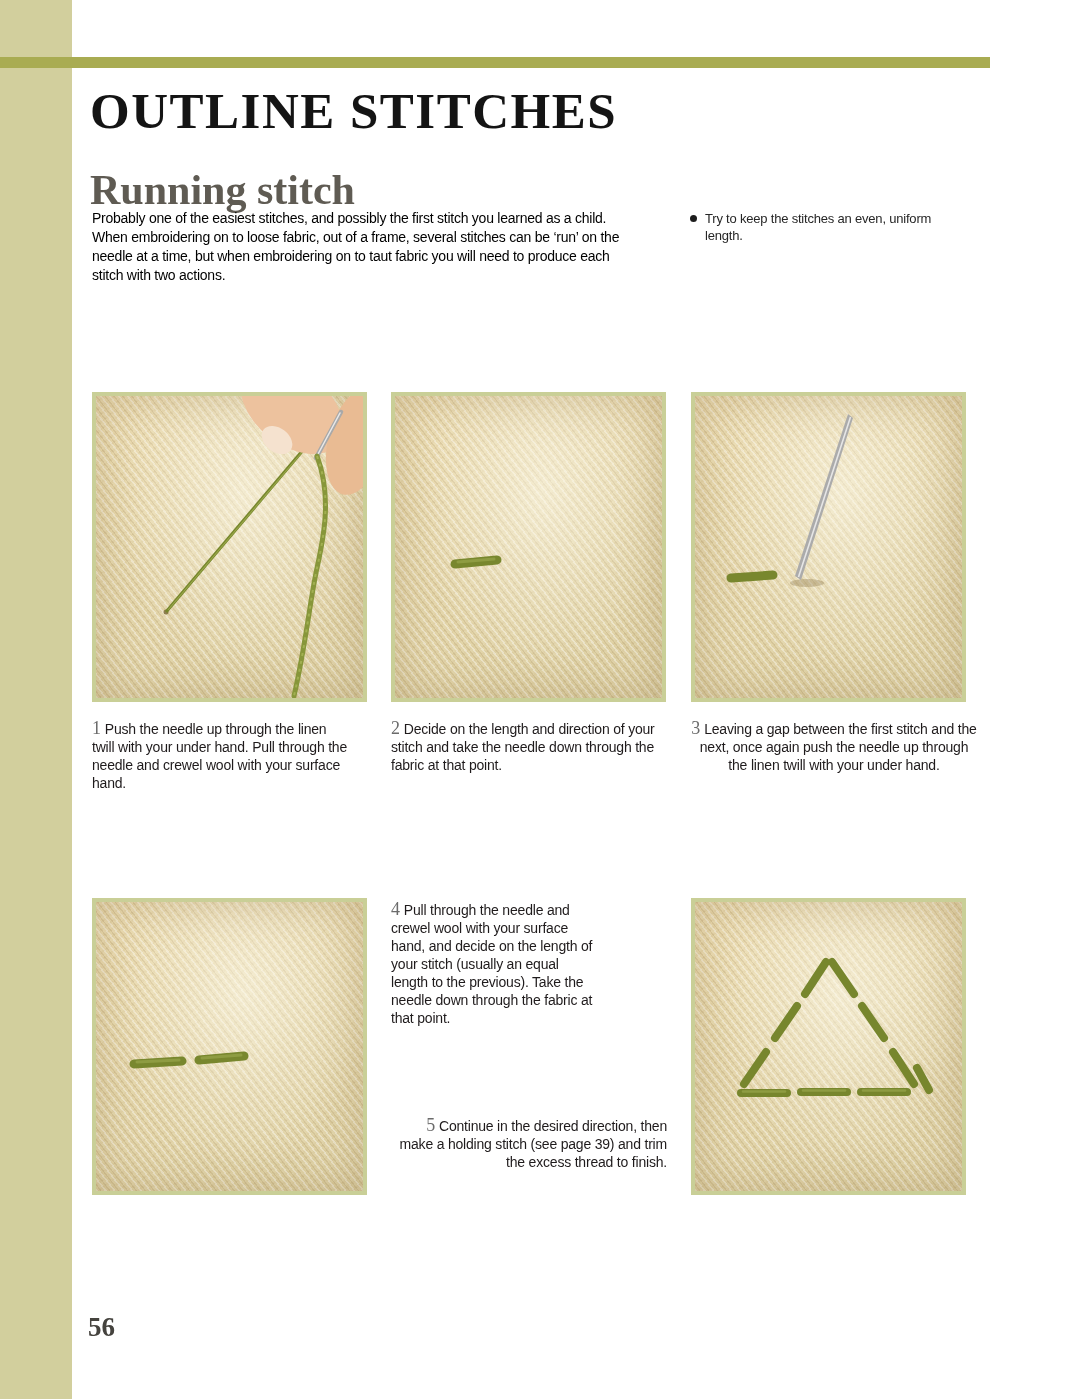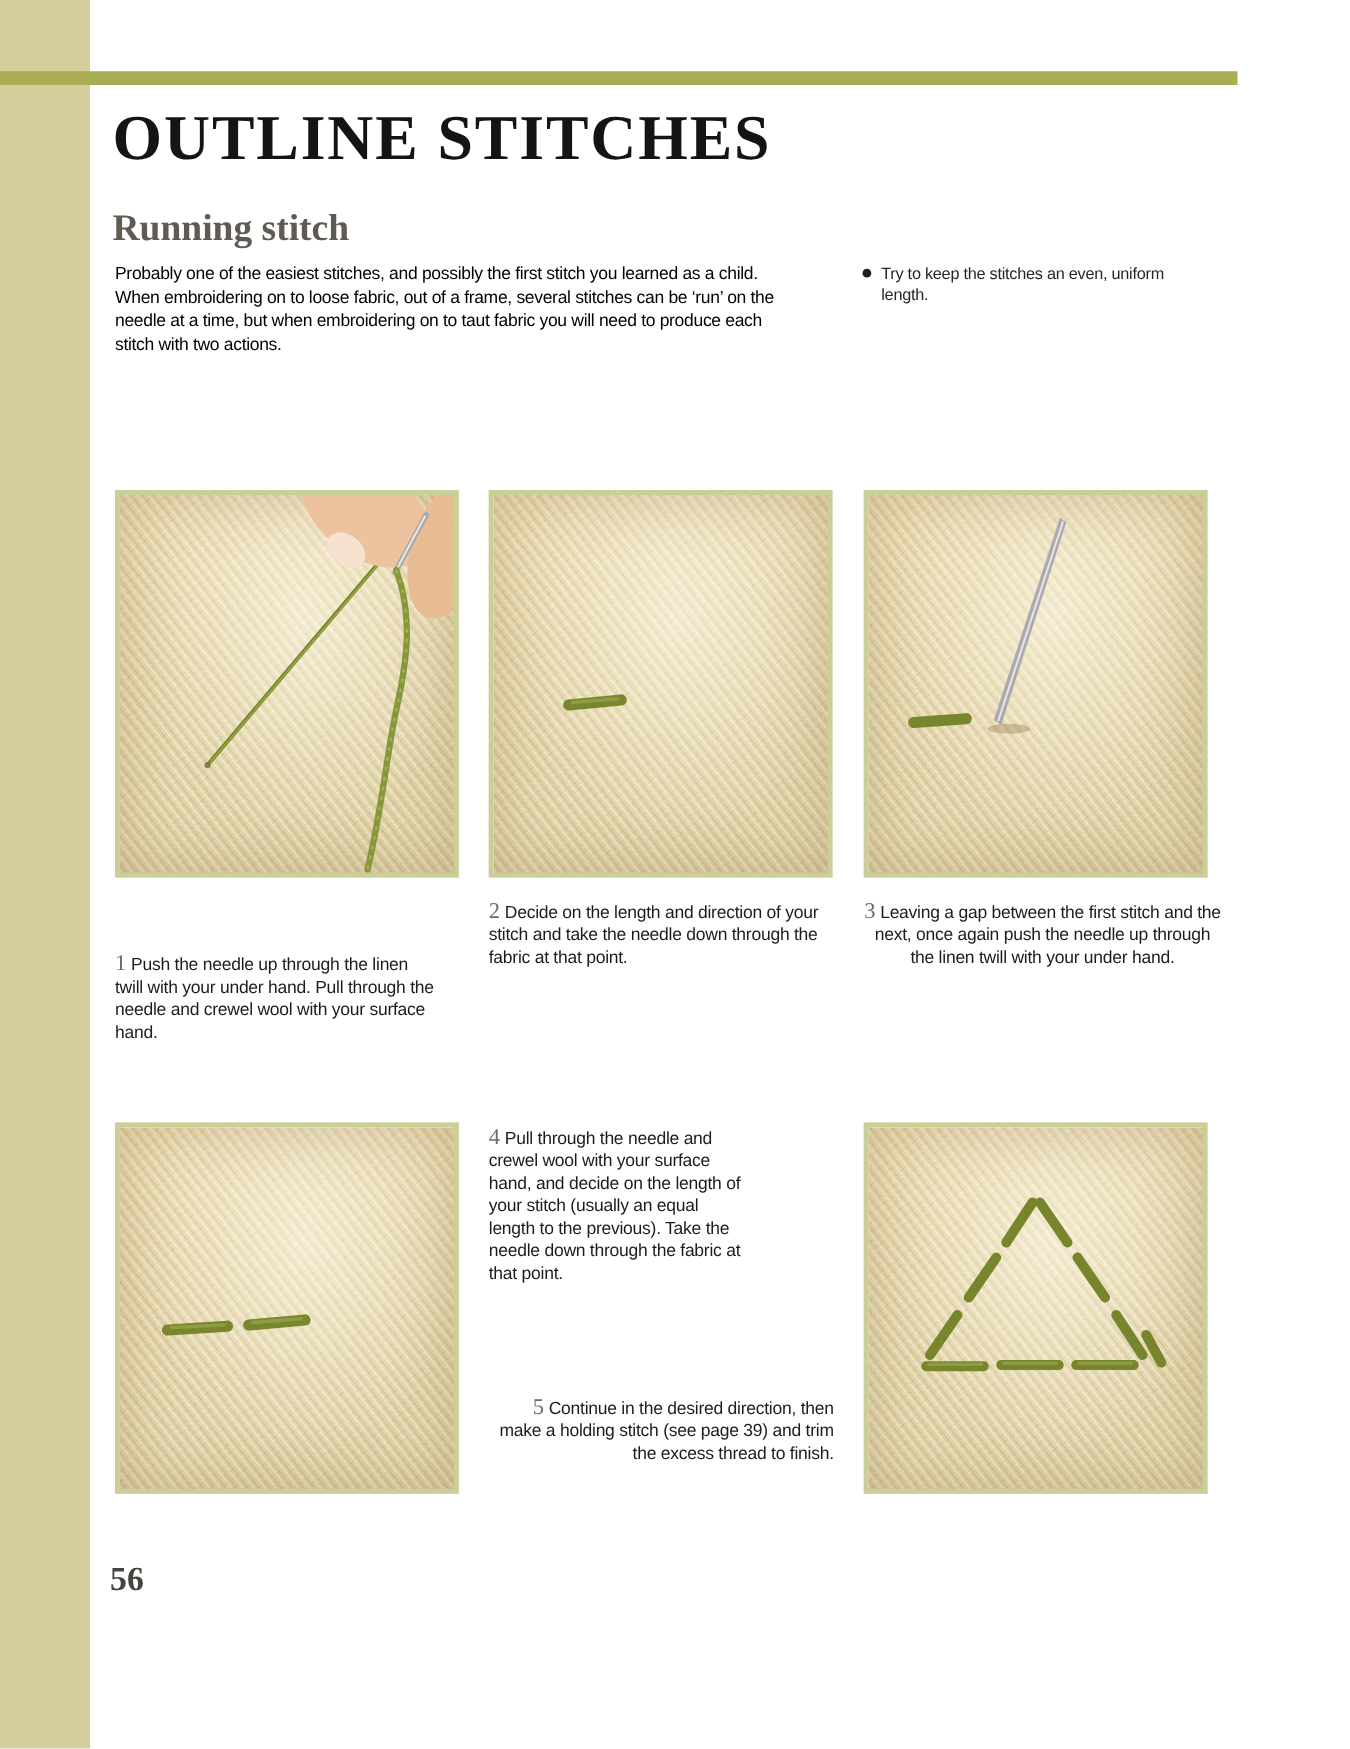--- a/index.html
+++ b/index.html
@@ -5,21 +5,21 @@
   html,body{margin:0;padding:0;background:#ffffff;}
   .page{position:relative;width:1080px;height:1399px;background:#ffffff;overflow:hidden;
         font-family:"Liberation Sans", sans-serif;}
   .side-band{position:absolute;left:0;top:0;width:72px;height:1399px;background:#d2cf9d;}
   .top-bar{position:absolute;left:0;top:57px;width:990px;height:11px;background:#a9ac52;}
 
   .title{position:absolute;left:90px;top:82px;margin:0;
          font-family:"Liberation Serif", serif;font-weight:bold;font-size:51px;
          letter-spacing:1.5px;color:#141414;white-space:nowrap;}
   .subtitle{position:absolute;left:90px;top:166px;margin:0;
-            font-family:"Liberation Serif", serif;font-weight:600;font-size:30px;
+            font-family:"Liberation Serif", serif;font-weight:600;font-size:42px;
             color:#5f5b53;}
   .intro{position:absolute;left:92px;top:209px;width:552px;margin:0;
          font-size:14px;line-height:19px;letter-spacing:-0.25px;color:#000000;}
 
   .tips{position:absolute;left:690px;top:211px;width:252px;}
   .tip{display:flex;gap:8px;margin:0 0 9px 0;font-weight:normal;font-size:13px;
        line-height:16.5px;letter-spacing:-0.2px;color:#262626;}
   .bullet{flex:0 0 auto;width:7px;height:7px;border-radius:50%;background:#1d1d1d;margin-top:4px;}
 
   .photo{position:absolute;width:275px;box-sizing:border-box;border:4px solid #c9cf97;
@@ -35,28 +35,28 @@
       radial-gradient(ellipse at 55% 32%, rgba(255,252,238,.55), rgba(255,255,255,0) 62%),
       repeating-linear-gradient(52deg, rgba(255,255,255,.38) 0 1.6px, rgba(0,0,0,0) 1.6px 3.4px,
         rgba(150,120,70,.16) 3.4px 4.6px, rgba(255,255,255,.05) 4.6px 7px),
       repeating-linear-gradient(-38deg, rgba(175,145,90,.08) 0 2px, rgba(0,0,0,0) 2px 6px),
       linear-gradient(160deg,#ecdcb1,#ddd0a3);
     box-shadow:inset 0 0 46px rgba(130,100,50,.28);}
   .photo svg{position:absolute;inset:0;width:100%;height:100%;}
 
   .caption{position:absolute;margin:0;font-size:14px;line-height:18px;
            letter-spacing:-0.2px;color:#1f1b1c;}
-  .cap1{left:92px;top:719px;width:258px;margin-top:42px;}
+  .cap1{left:92px;top:719px;width:258px;}
   .cap2{left:391px;top:719px;width:286px;}
   .cap3{left:691px;top:719px;width:286px;text-align:center;}
   .step4{left:391px;top:900px;width:202px;}
   .step5{left:391px;top:1116px;width:276px;text-align:right;}
   .num{font-family:"Liberation Serif", serif;font-size:18px;color:#6b6b6b;margin-right:4px;}
 
-  .page-num{position:absolute;left:88px;top:1248px;
+  .page-num{position:absolute;left:88px;top:1312px;
             font-family:"Liberation Serif", serif;font-weight:bold;font-size:27px;color:#45433e;}
 </style>
 </head>
 <body>
 
 <div class="page">
 
   <div class="side-band"></div>
   <div class="top-bar"></div>
 

